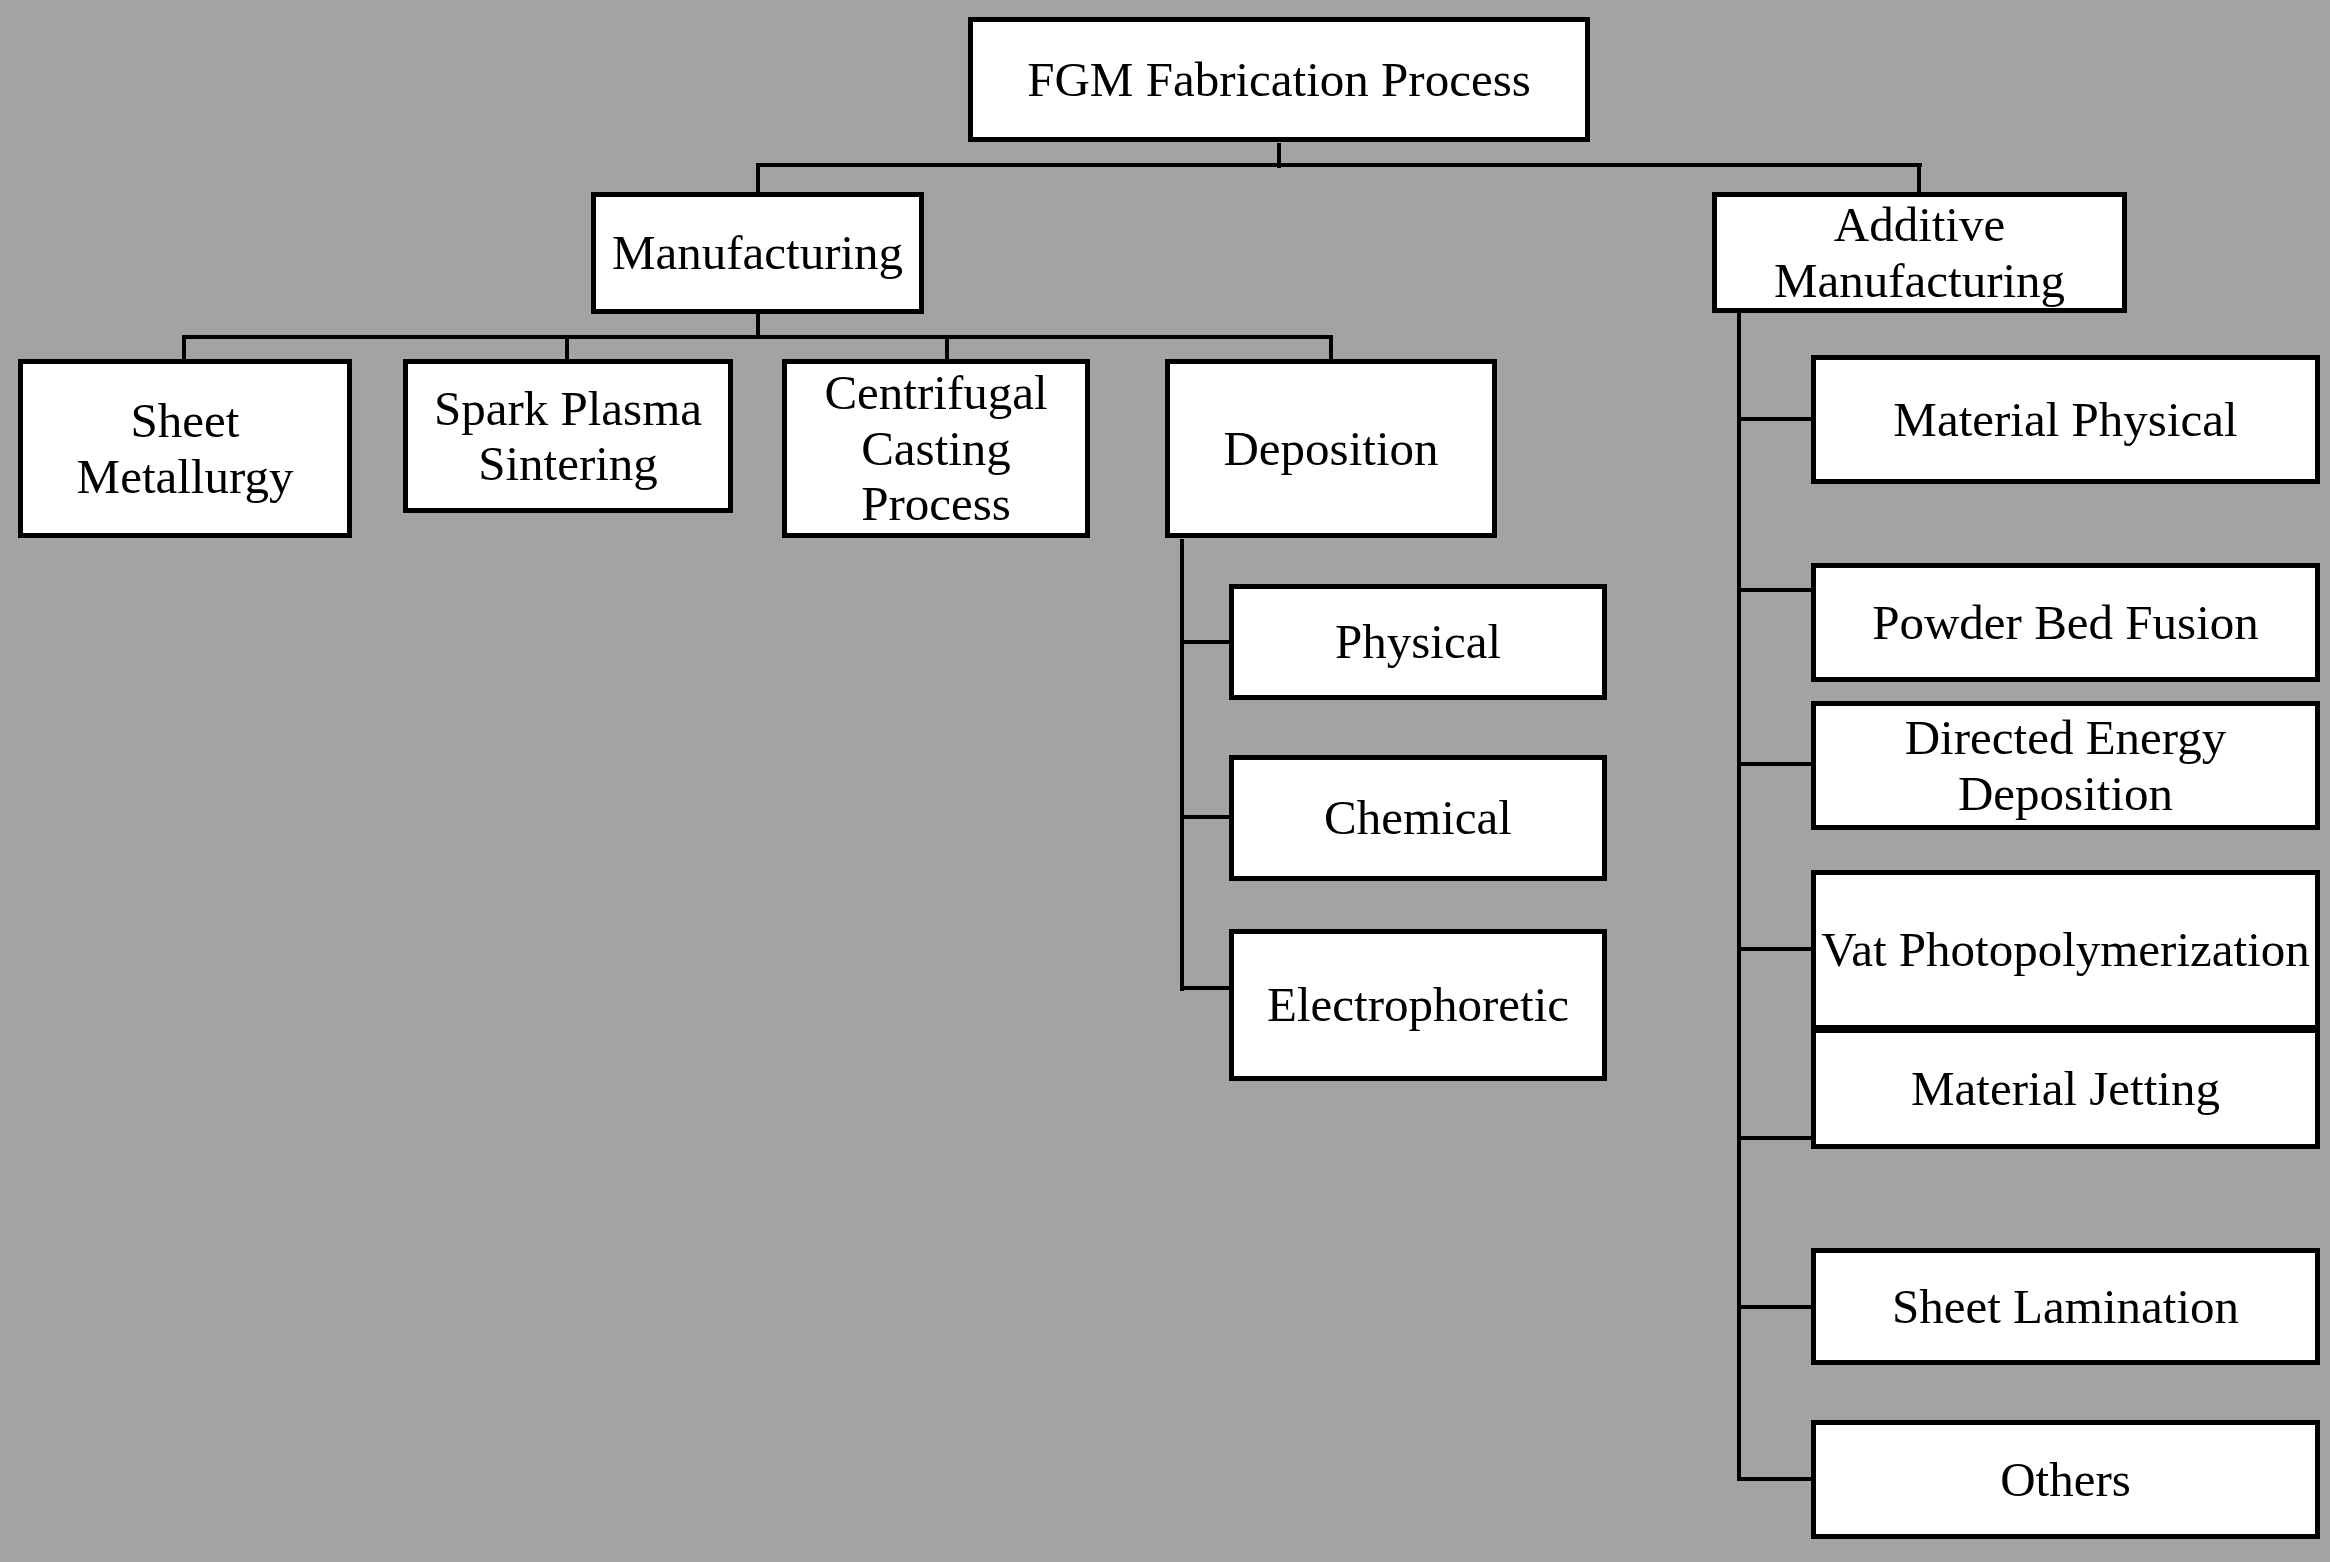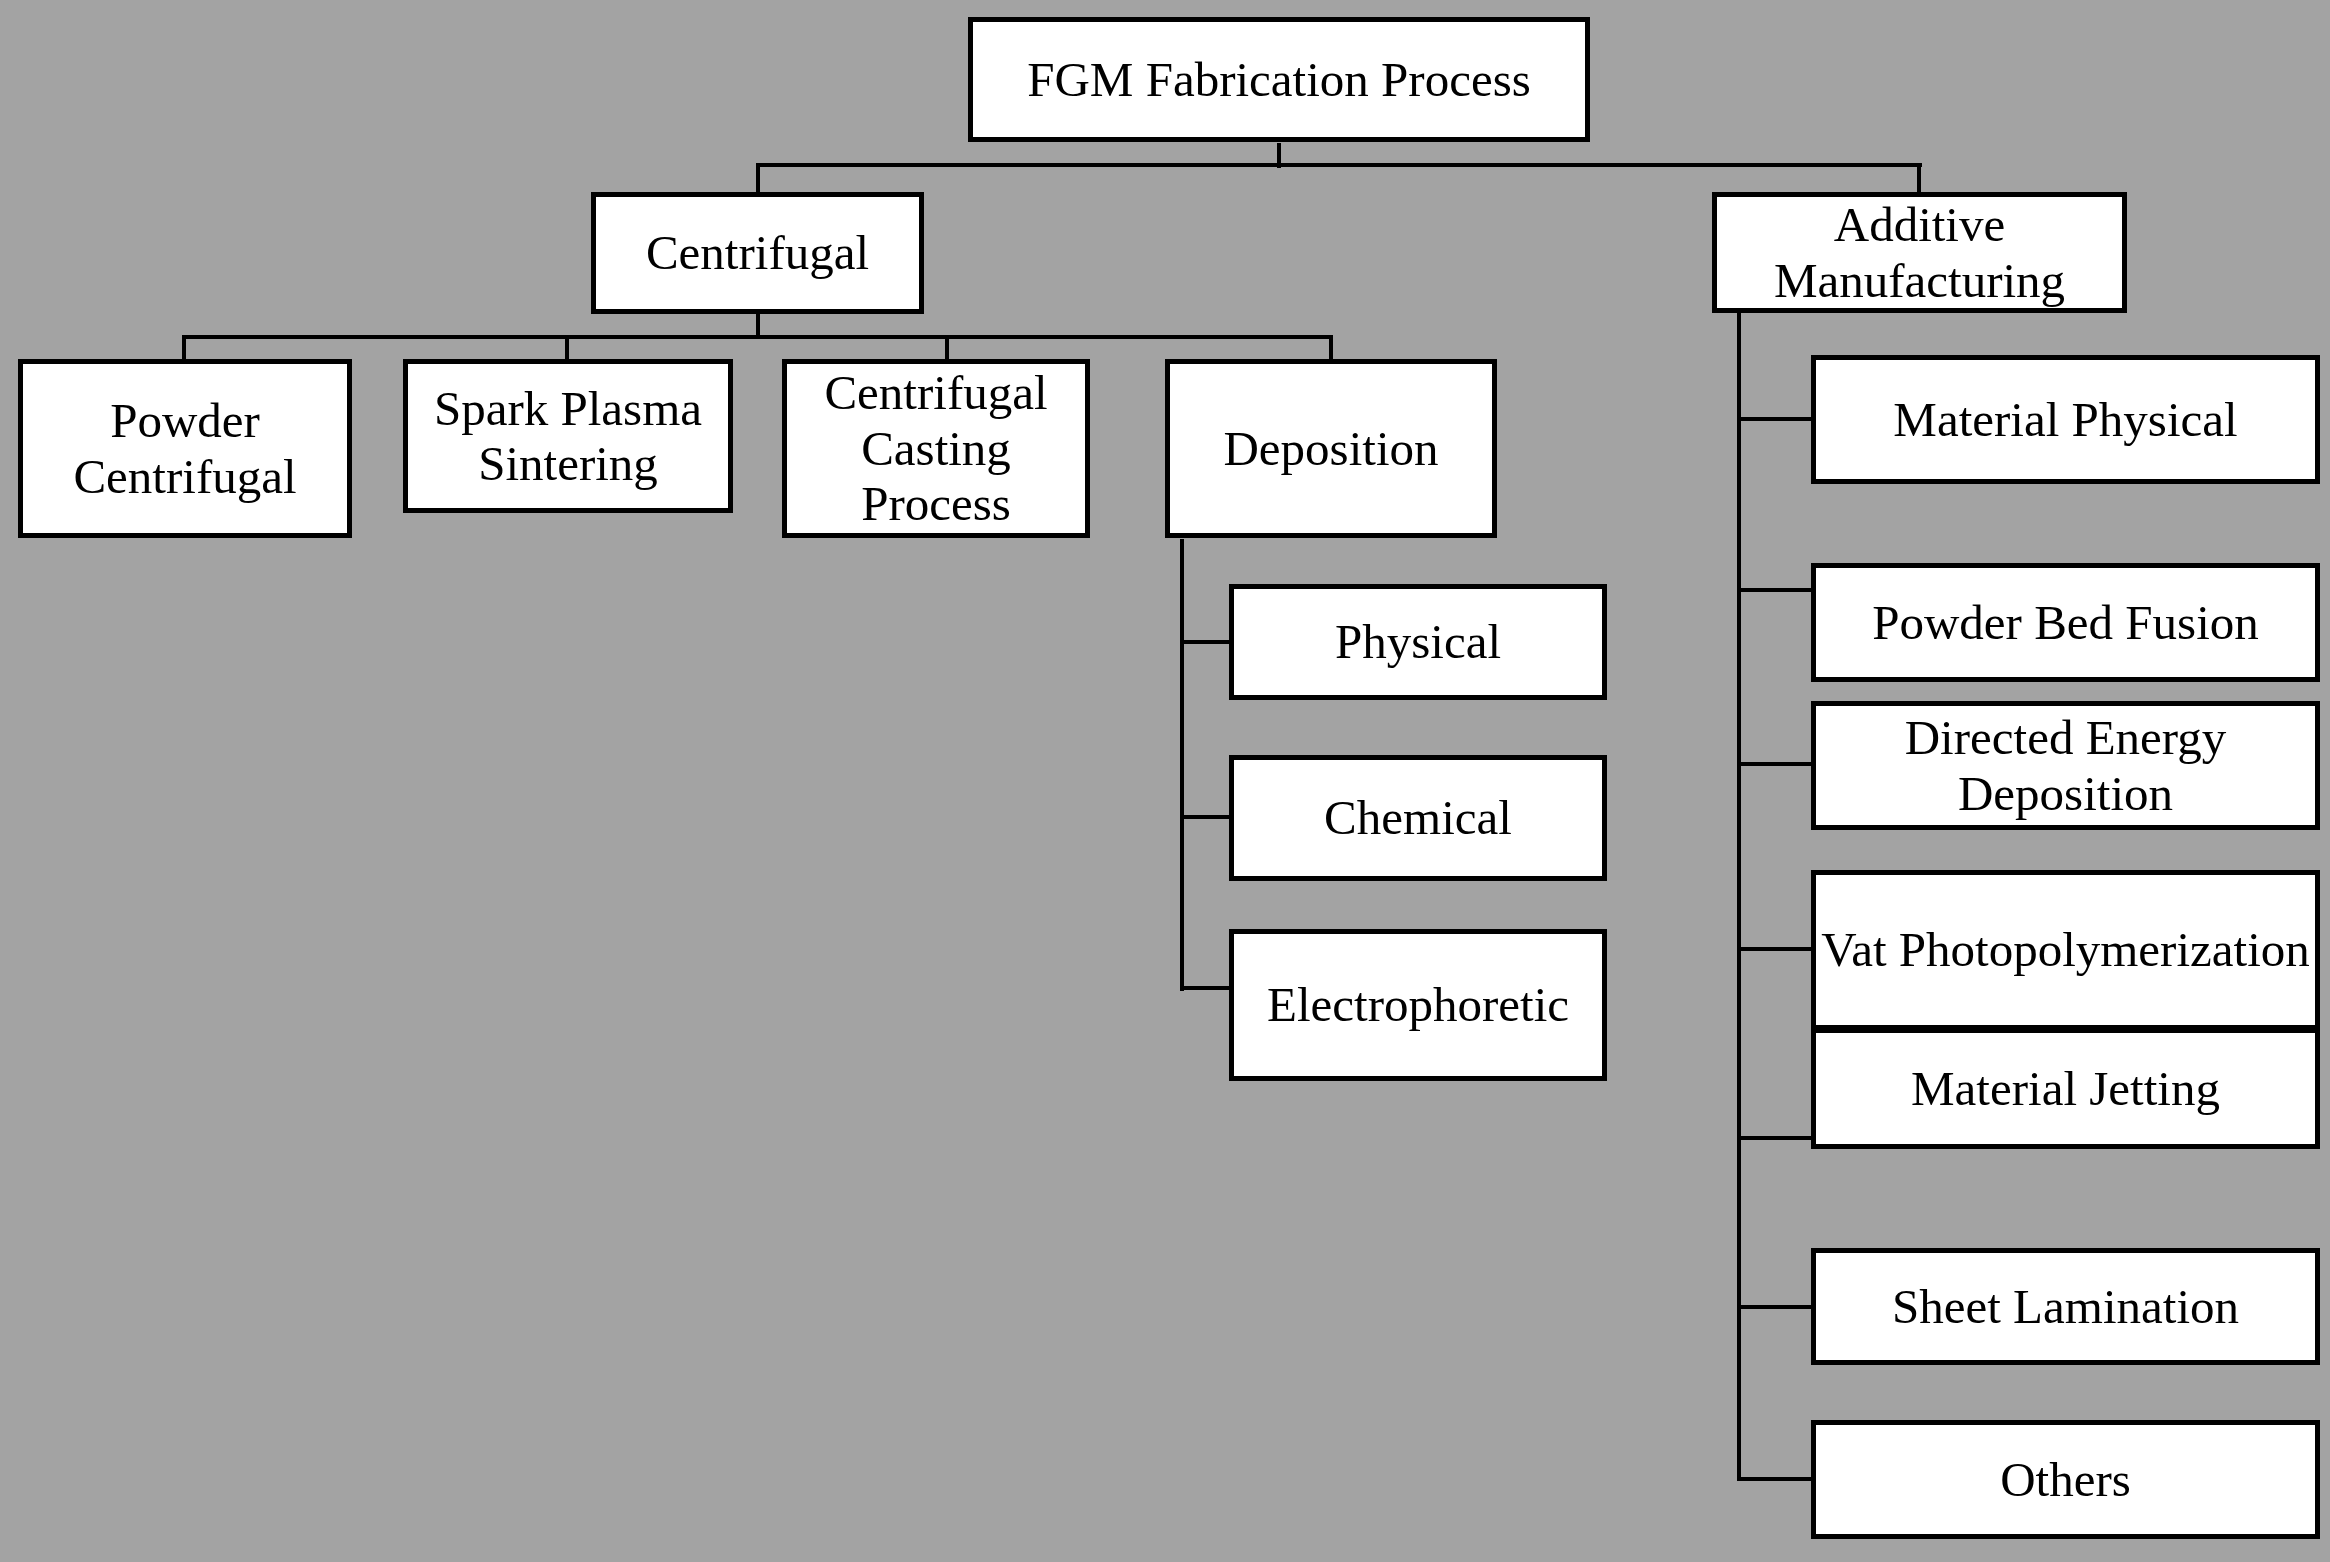--- a/index.html
+++ b/index.html
@@ -43,35 +43,35 @@
   <div class="node" style="left:968px; top:17px; width:622px; height:125px;">
     <span>FGM Fabrication Process</span>
   </div>
 
   <div class="line" style="left:1277px; top:143px; width:4.3px; height:24.5px;"></div>
   <div class="line" style="left:756px; top:163px; width:1166px; height:4.3px;"></div>
   <div class="line" style="left:756px; top:163px; width:4.3px; height:29px;"></div>
   <div class="line" style="left:1917px; top:163px; width:4.3px; height:29px;"></div>
 
   <div class="node" style="left:591px; top:192px; width:333px; height:122px;">
-    <span>Centrifugal</span>
+    <span>Manufacturing</span>
   </div>
   <div class="node" style="left:1712px; top:192px; width:415px; height:121px;">
     <span>Additive Manufacturing</span>
   </div>
 
   <div class="line" style="left:756px; top:313px; width:4.3px; height:26px;"></div>
   <div class="line" style="left:182px; top:335px; width:1151px; height:4.3px;"></div>
   <div class="line" style="left:182px; top:335px; width:4.3px; height:24px;"></div>
   <div class="line" style="left:565px; top:335px; width:4.3px; height:24px;"></div>
   <div class="line" style="left:945px; top:335px; width:4.3px; height:24px;"></div>
   <div class="line" style="left:1329px; top:335px; width:4.3px; height:24px;"></div>
 
   <div class="node" style="left:18px; top:359px; width:334px; height:179px;">
-    <span>Powder Centrifugal</span>
+    <span>Sheet Metallurgy</span>
   </div>
   <div class="node" style="left:403px; top:359px; width:330px; height:154px;">
     <span>Spark Plasma Sintering</span>
   </div>
   <div class="node" style="left:782px; top:359px; width:308px; height:179px;">
     <span>Centrifugal Casting Process</span>
   </div>
   <div class="node" style="left:1165px; top:359px; width:332px; height:179px;">
     <span>Deposition</span>
   </div>

